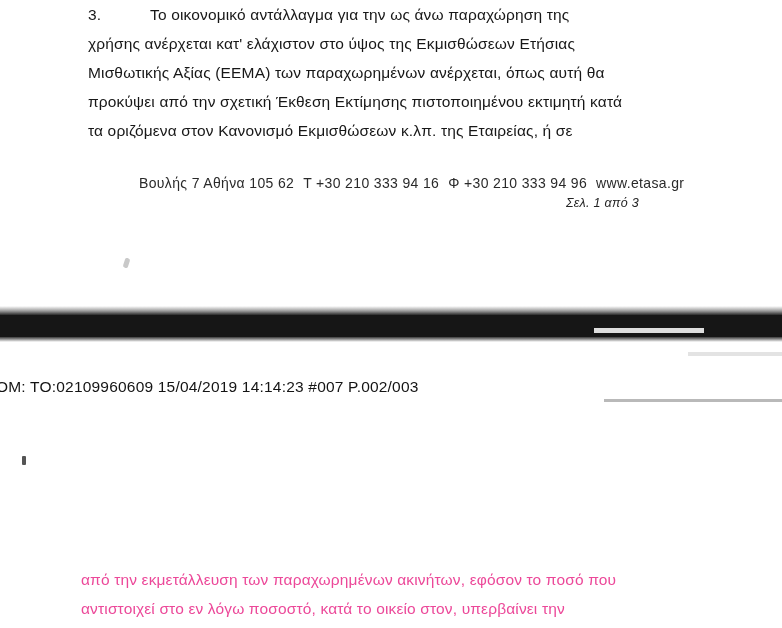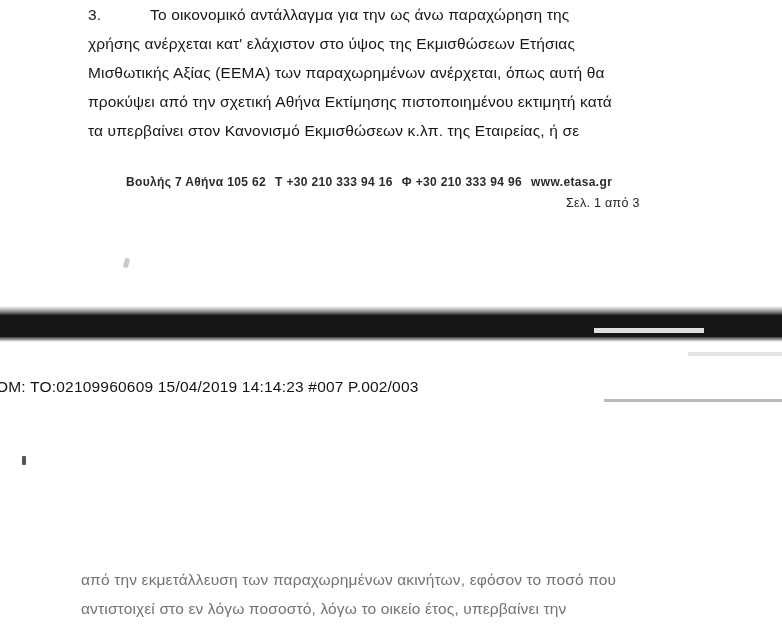--- a/index.html
+++ b/index.html
@@ -45,41 +45,42 @@
     white-space: nowrap;
   }
   .para-numbered .ln.just {
     display: flex;
     justify-content: space-between;
   }
 
   
   .footer-contact {
     position: absolute;
-    left: 126px;
+    left: 139px;
     top: 174px;
     width: 520px;
-    font-size: 12px;
-    font-weight: bold;
+    font-size: 14px;
+    font-weight: normal;
     letter-spacing: 0.35px;
     color: #2a2a2a;
     white-space: nowrap;
     transform: scaleY(1.08);
     transform-origin: left top;
   }
   .footer-contact .sep {
     display: inline-block;
     width: 9px;
   }
 
   .page-number {
     position: absolute;
     left: 566px;
     top: 196px;
     font-size: 12.5px;
+    font-style: italic;
     color: #242424;
     letter-spacing: 0.3px;
   }
 
   
   .speck-a {
     position: absolute;
     left: 124px;
     top: 258px;
     width: 5px;
@@ -162,21 +163,21 @@
   }
 
   
   .para-continued {
     position: absolute;
     left: 81px;
     top: 565px;
     width: 612px;
     font-size: 15.5px;
     line-height: 29px;
-    color: #737373;
+    color: #ec4899;
     letter-spacing: 0.15px;
   }
   .para-continued .ln {
     display: block;
     white-space: nowrap;
   }
   .para-continued .ln.just {
     display: flex;
     justify-content: space-between;
   }
@@ -190,24 +191,24 @@
     <span class="ln just">
       <span><span class="lead-num">3.</span><span>Το οικονομικό αντάλλαγμα για την ως άνω παραχώρηση της</span></span>
     </span>
     <span class="ln just">
         <span>χρήσης ανέρχεται κατ' ελάχιστον στο ύψος της Εκμισθώσεων Ετήσιας</span>
       </span>
     <span class="ln just">
         <span>Μισθωτικής Αξίας (ΕΕΜΑ) των παραχωρημένων ανέρχεται, όπως αυτή θα</span>
       </span>
     <span class="ln just">
-        <span>προκύψει από την σχετική Αθήνα Εκτίμησης πιστοποιημένου εκτιμητή κατά</span>
-      </span>
-    <span class="ln just">
-        <span>τα υπερβαίνει στον Κανονισμό Εκμισθώσεων κ.λπ. της Εταιρείας, ή σε</span>
+        <span>προκύψει από την σχετική Έκθεση Εκτίμησης πιστοποιημένου εκτιμητή κατά</span>
+      </span>
+    <span class="ln just">
+        <span>τα οριζόμενα στον Κανονισμό Εκμισθώσεων κ.λπ. της Εταιρείας, ή σε</span>
       </span>
   </div>
 
   <div class="footer-contact">
     <span>Βουλής 7  Αθήνα 105 62</span><span class="sep"></span><span>Τ</span> <span>+30 210 333 94 16</span><span class="sep"></span><span>Φ</span> <span>+30 210 333 94 96</span><span class="sep"></span><span>www.etasa.gr</span>
   </div>
 
   <div class="page-number">Σελ. 1 από 3</div>
 
   <div class="speck-a"></div>
@@ -222,16 +223,16 @@
 <div class="smudge-2"></div>
 <div class="speck-b"></div>
 
 <div class="fax-header">OM: TO:02109960609 15/04/2019 14:14:23 #007 P.002/003</div>
 
 <div class="para-continued">
   <span class="ln just">
       <span>από την εκμετάλλευση των παραχωρημένων ακινήτων, εφόσον το ποσό που</span>
     </span>
   <span class="ln just">
-      <span>αντιστοιχεί στο εν λόγω ποσοστό, λόγω το οικείο έτος, υπερβαίνει την</span>
+      <span>αντιστοιχεί στο εν λόγω ποσοστό, κατά το οικείο στον, υπερβαίνει την</span>
     </span>
   <span class="ln"></span>
 </div>
 
 </body></html>

